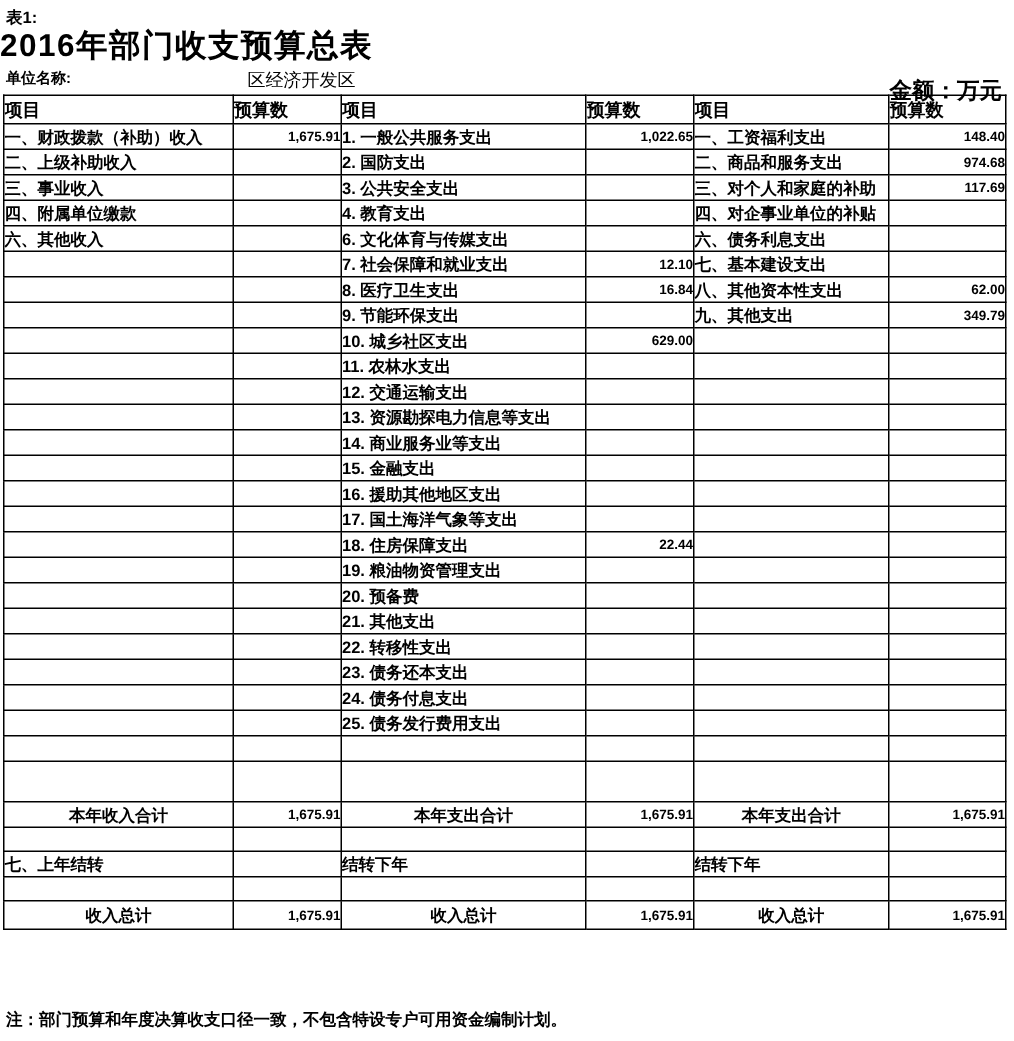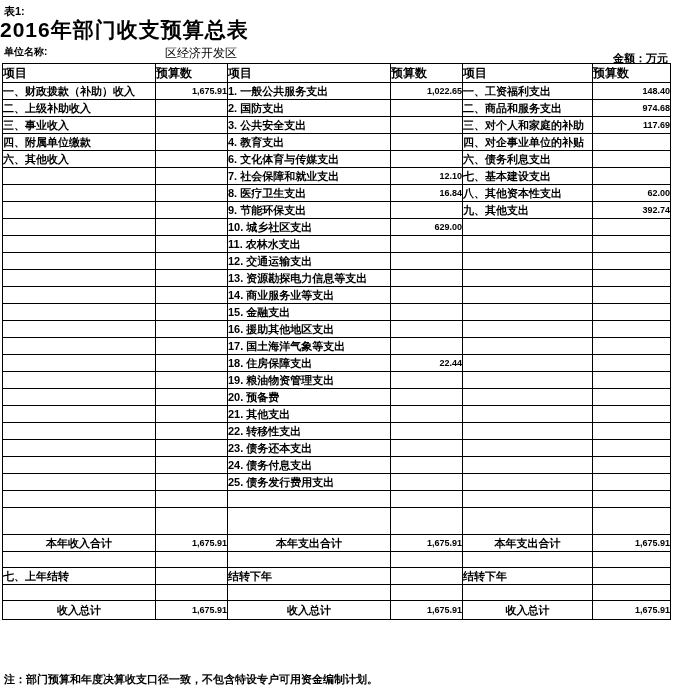--- a/index.html
+++ b/index.html
@@ -7,21 +7,21 @@
     width:676px;height:694px;position:relative;
     background:#ffffff;color:#000000;
     font-family:"Liberation Sans","DejaVu Sans",sans-serif;
     overflow:hidden;
   }
   .sheet-tag{position:absolute;left:4px;top:4px;font-size:11px;font-weight:bold;}
   .title{position:absolute;left:0;top:16px;width:100%;text-align:left;
          font-size:21px;font-weight:bold;letter-spacing:1px;}
   .unit-label{position:absolute;left:4px;top:45px;font-size:10px;font-weight:bold;}
   .unit-name{position:absolute;left:165px;top:45px;font-size:12px;font-weight:normal;}
-  .amount-unit{position:absolute;right:8px;top:51px;font-size:11px;font-weight:bold;}
+  .amount-unit{position:absolute;right:8px;top:51px;font-size:15px;font-weight:bold;}
   table.budget{
     position:absolute;left:2px;top:63px;width:668px;
     border-collapse:collapse;table-layout:fixed;
   }
   table.budget th,table.budget td{
     border:1px solid #000000;
     padding:0;margin:0;
     white-space:nowrap;overflow:hidden;
     vertical-align:middle;
   }
@@ -122,21 +122,21 @@
         <td class="val">16.84</td>
         <td class="lbl">八、其他资本性支出</td>
         <td class="val">62.00</td>
       </tr>
       <tr class="item">
         <td class="lbl"></td>
         <td class="val"></td>
         <td class="lbl">9. 节能环保支出</td>
         <td class="val"></td>
         <td class="lbl">九、其他支出</td>
-        <td class="val">392.74</td>
+        <td class="val">349.79</td>
       </tr>
       <tr class="item">
         <td class="lbl"></td>
         <td class="val"></td>
         <td class="lbl">10. 城乡社区支出</td>
         <td class="val">629.00</td>
         <td class="lbl"></td>
         <td class="val"></td>
       </tr>
       <tr class="item">

